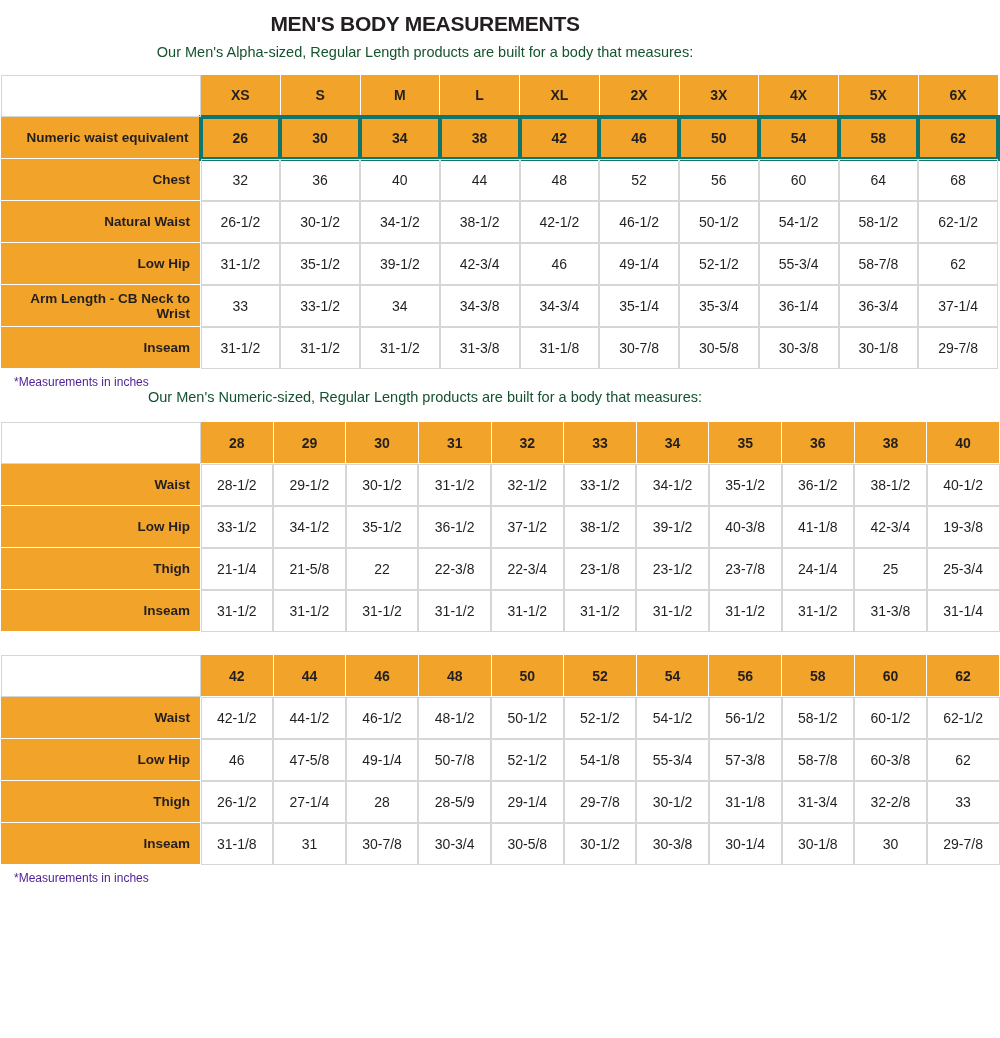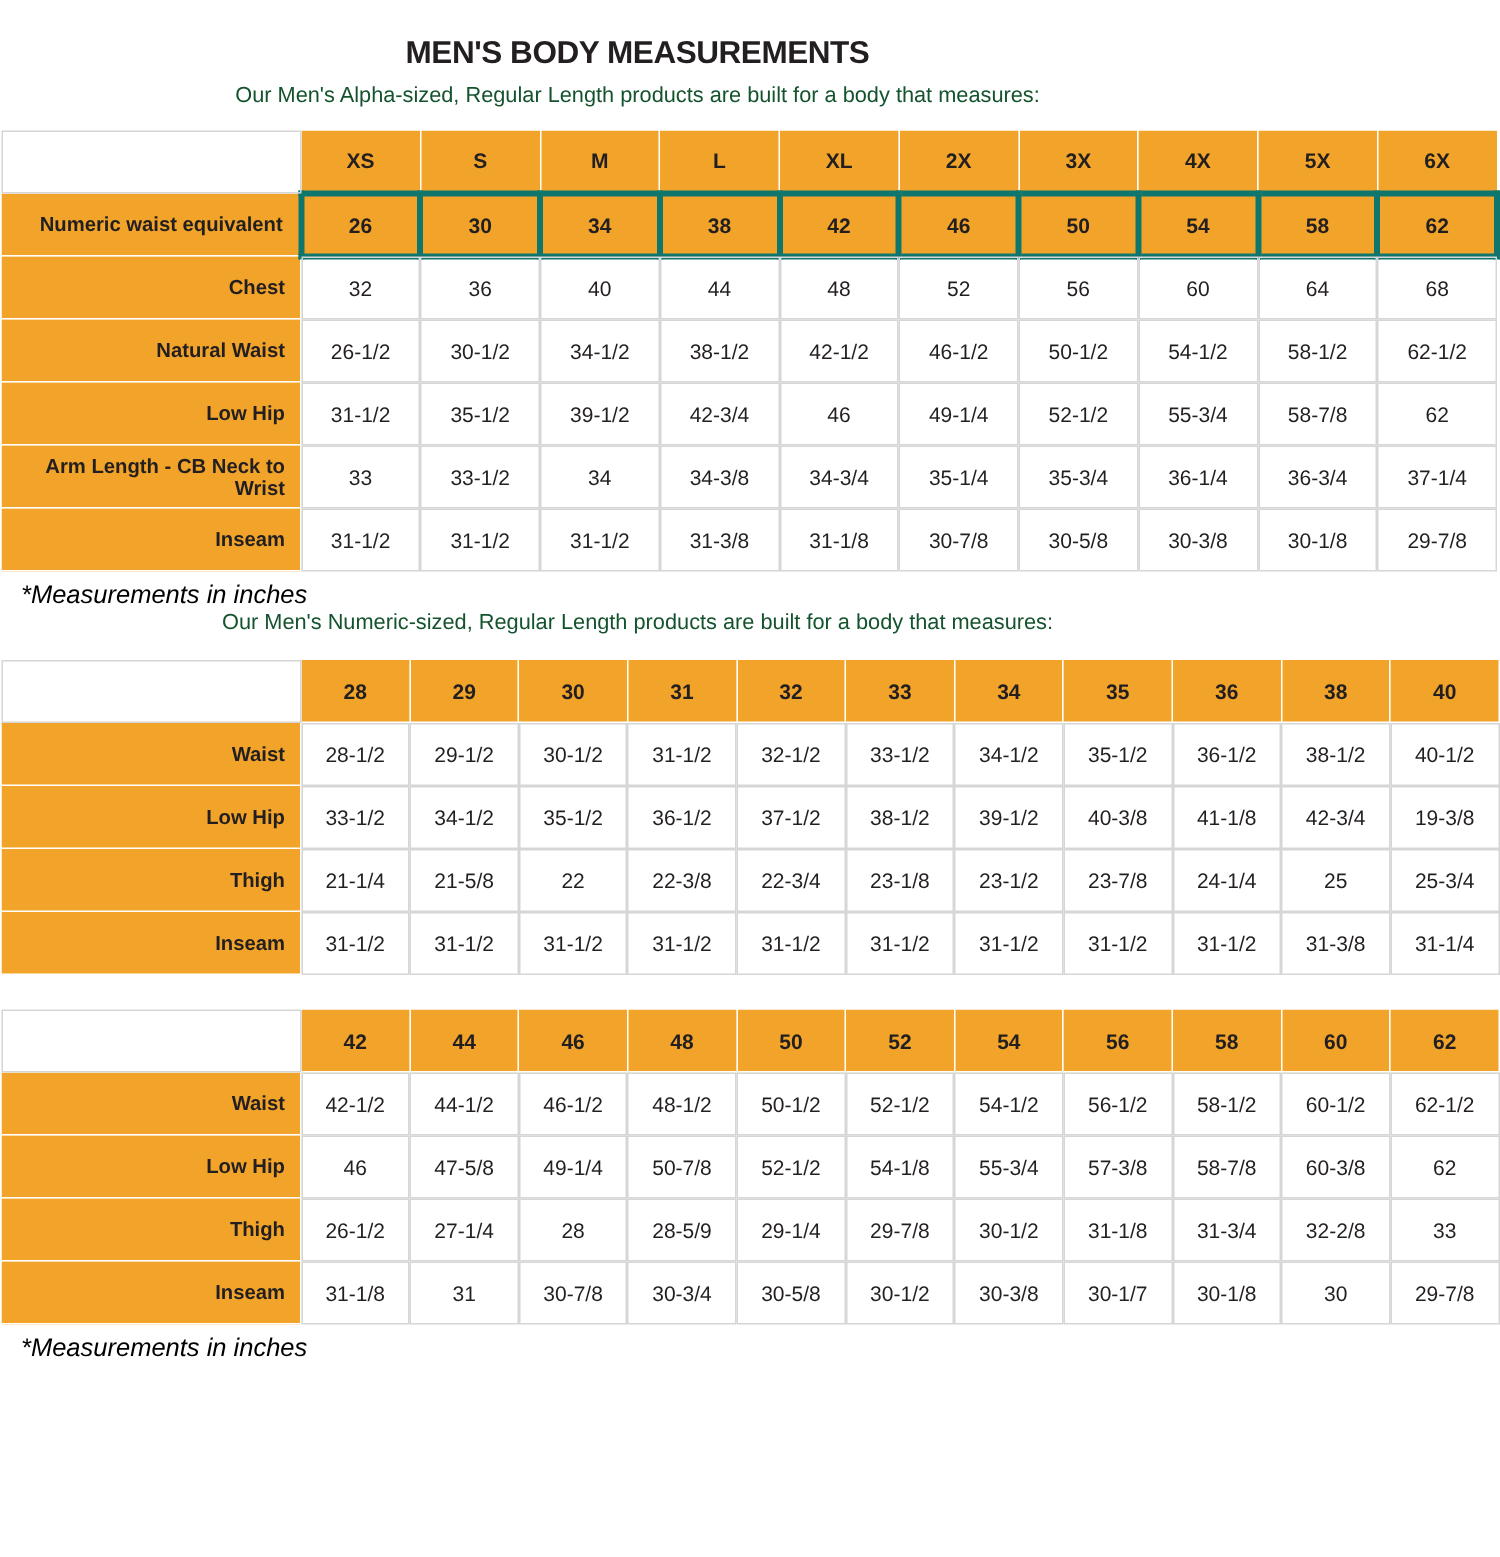--- a/index.html
+++ b/index.html
@@ -10,21 +10,21 @@
   body {
     width: 1000px;
     min-height: 1038px;
     font-family: "Liberation Sans", sans-serif;
     color: #231f20;
     -webkit-font-smoothing: antialiased;
   }
   .page {
     width: 850px;
     position: relative;
-    padding-top: 24px;
+    padding-top: 12px;
     box-sizing: border-box;
   }
   .title {
     text-align: center;
     font-size: 21px;
     font-weight: bold;
     letter-spacing: -0.3px;
     margin: 0 0 8px 0;
     color: #231f20;
   }
@@ -77,24 +77,23 @@
     outline: none;
   }
   .tbl td.numeric-eq {
     background: #f2a42a;
     font-weight: bold;
     font-size: 14px;
     border: 4px solid #0f766e;
     outline: none;
   }
   .footnote {
-    font-size: 17px;
+    font-size: 12px;
     margin: 6px 0 0 14px;
-    color: #000000;
-    font-style: italic;
+    color: #4c1d95;
   }
   .spacer-md { height: 22px; }
   
   col.label-col { width: 200px; }
 </style>
 </head>
 <body>
 
 <div class="page">
 
@@ -353,21 +352,21 @@
         </tr>
         <tr>
           <td class="rowhead">Inseam</td>
           <td>31-1/8</td>
           <td>31</td>
           <td>30-7/8</td>
           <td>30-3/4</td>
           <td>30-5/8</td>
           <td>30-1/2</td>
           <td>30-3/8</td>
-          <td>30-1/7</td>
+          <td>30-1/4</td>
           <td>30-1/8</td>
           <td>30</td>
           <td>29-7/8</td>
         </tr>
       </tbody>
   </table>
 
   <p class="footnote">*Measurements in inches</p>
 
 </div>

